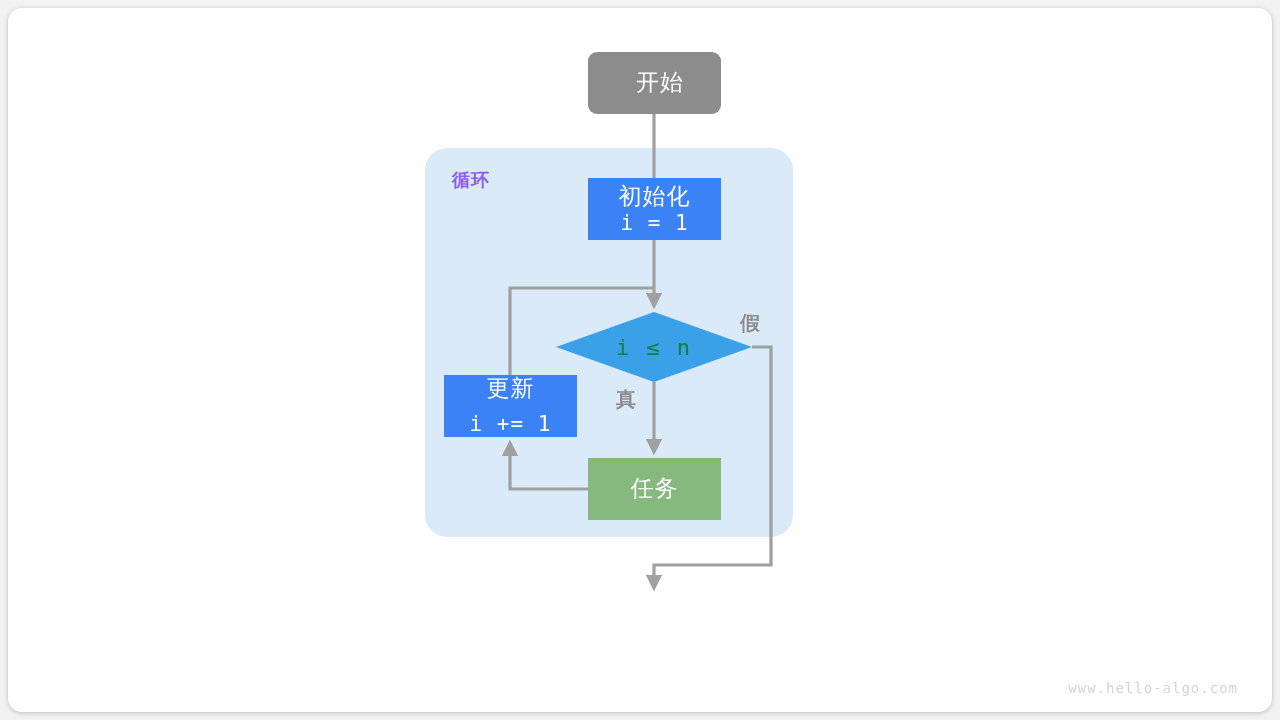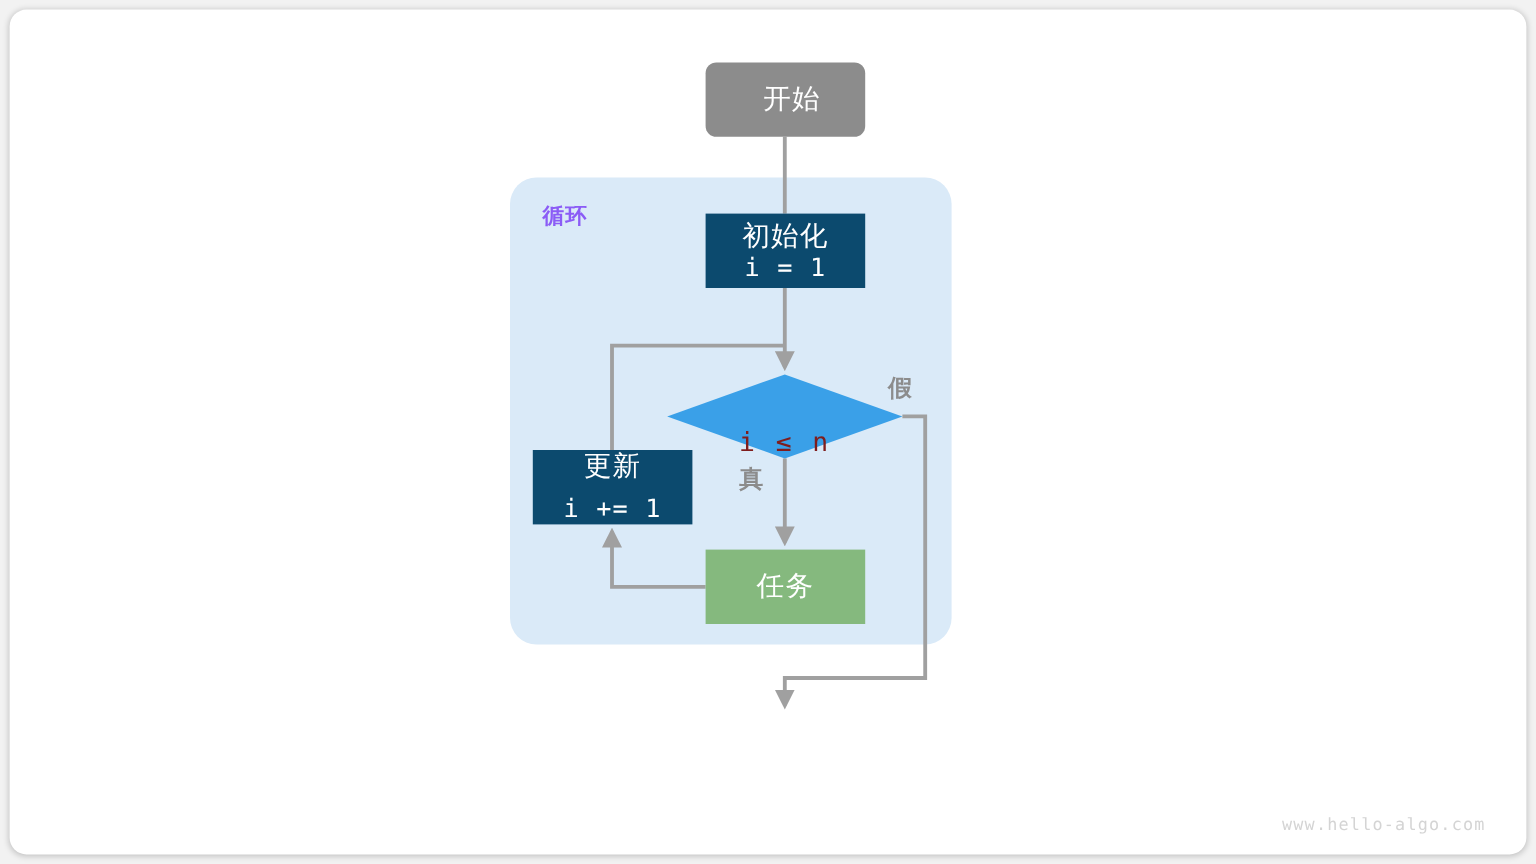--- a/index.html
+++ b/index.html
@@ -50,21 +50,21 @@
     font-family: "DejaVu Sans Mono", monospace;
     font-size: 21px;
     font-weight: 400;
     letter-spacing: 1px;
     margin-top: 1px;
   }
   .terminal {
     background: #8c8c8c;
     border-radius: 9px;
   }
-  .process-blue { background: #0c4a6e; }
+  .process-blue { background: #3b82f6; }
   .process-green { background: #85b97e; }
 
   #loop-box {
     position: absolute;
     left: 425px; top: 148px;
     width: 368px; height: 389px;
     background: #daeaf8;
     border-radius: 22px;
     z-index: 1;
   }
@@ -84,22 +84,22 @@
     font-size: 20px;
     font-weight: bold;
     color: #8c8c8c;
     z-index: 4;
     letter-spacing: 1px;
   }
   #diamond-label {
     position: absolute;
     left: 556px; top: 312px;
     width: 196px; height: 70px;
-    display: flex; align-items: flex-end; justify-content: center;
-    color: #7f1d1d;
+    display: flex; align-items: center; justify-content: center;
+    color: #15803d;
     font-family: "DejaVu Sans Mono", monospace;
     font-size: 22px;
     letter-spacing: 2px;
     z-index: 4;
     pointer-events: none;
   }
   #watermark {
     position: absolute;
     right: 42px; bottom: 24px;
     font-family: "DejaVu Sans Mono", monospace;

